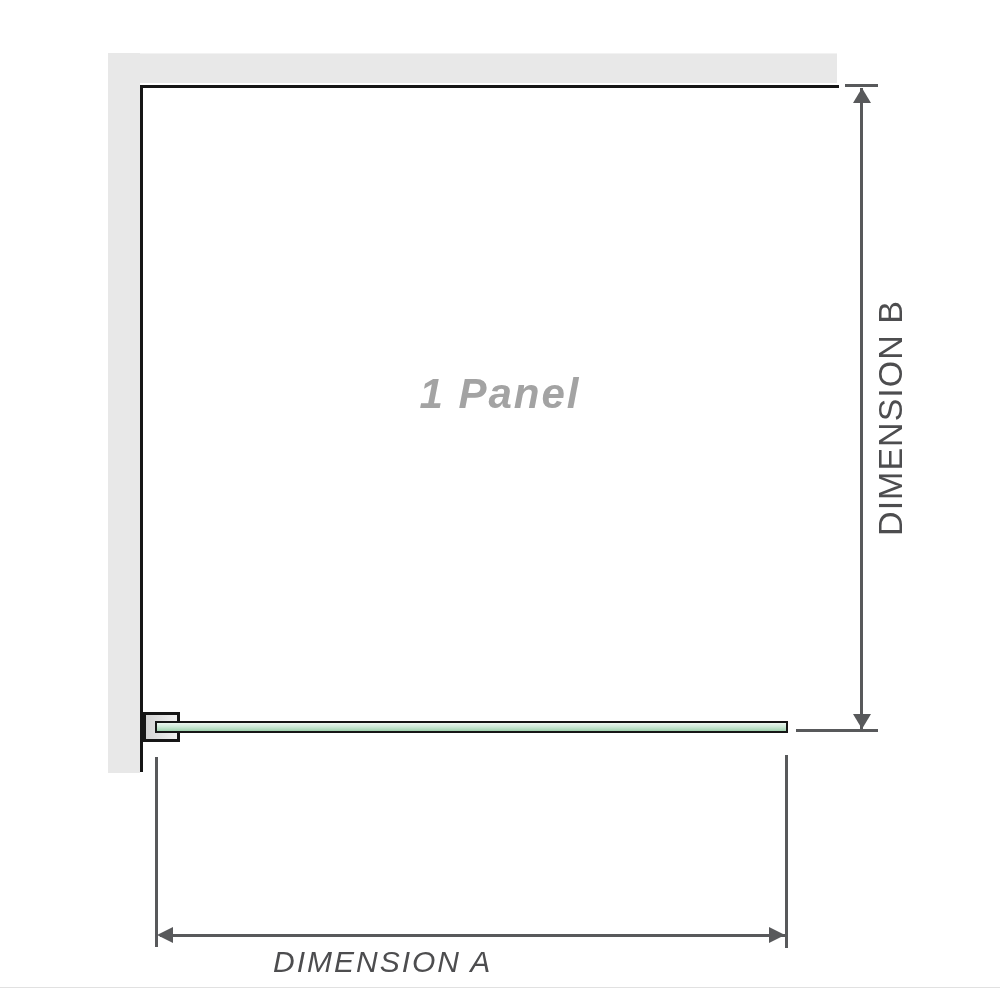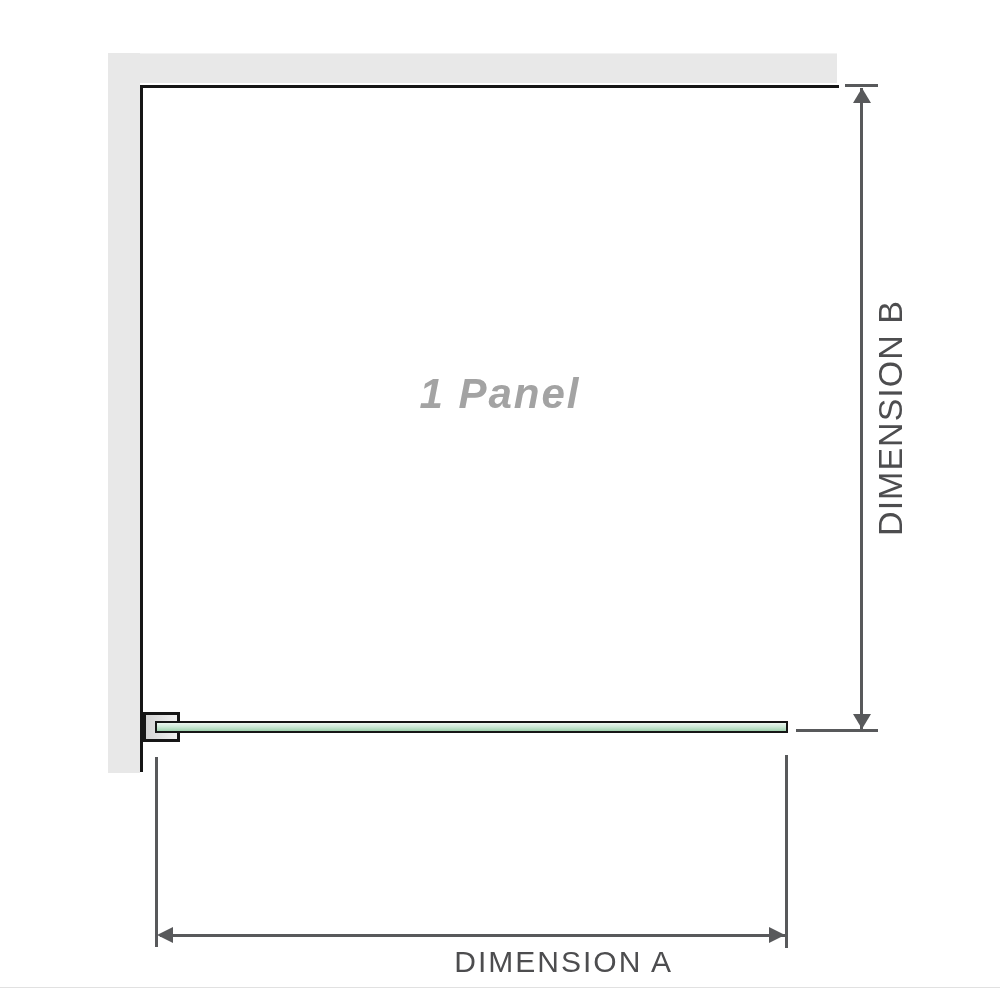--- a/index.html
+++ b/index.html
@@ -117,23 +117,24 @@
     line-height: 44px;
     text-align: center;
     font-size: 34px;
     letter-spacing: 1px;
     transform: rotate(-90deg);
     transform-origin: 50% 50%;
   }
   .dima-label {
     left: 273px; top: 946px; width: 400px; height: 32px;
     line-height: 32px;
-    text-align: right;
+    text-align: left;
     font-size: 30px;
     letter-spacing: 2px;
+    font-style: italic;
   }
 
   
   .bottom-divider {
     left: 0; top: 987px; width: 1000px; height: 2px;
     background: var(--divider, #e1e1e1);
   }
 </style>
 </head>
 <body>

